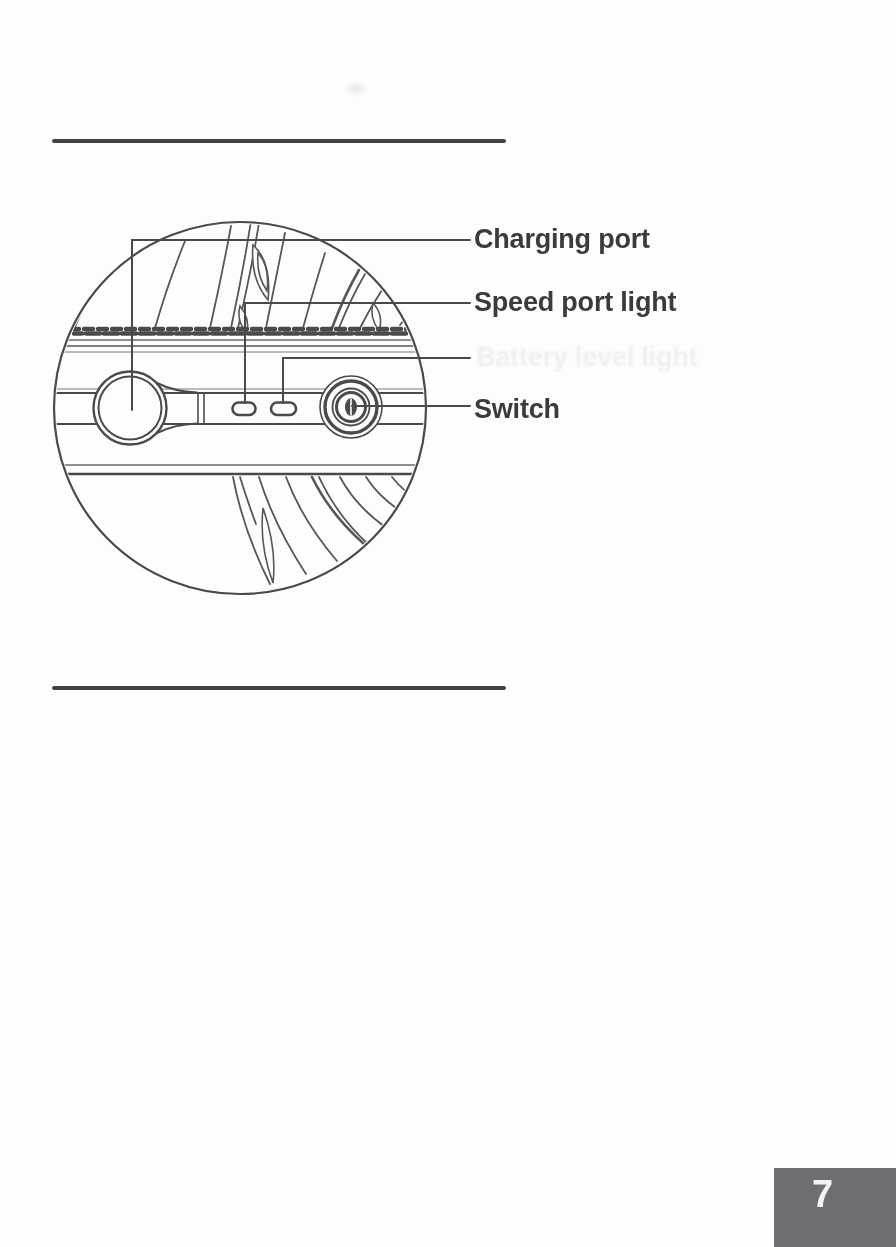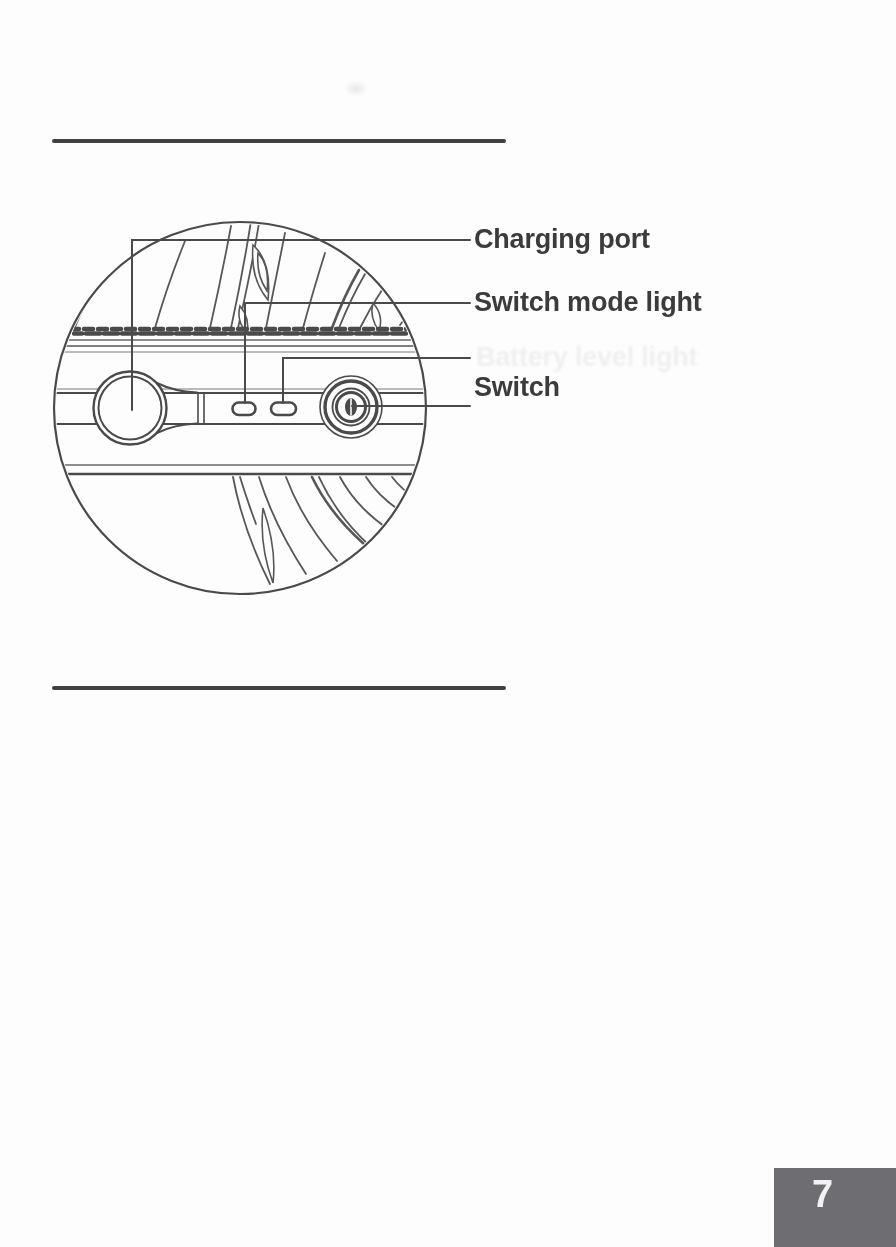--- a/index.html
+++ b/index.html
@@ -31,21 +31,21 @@
     font-weight:bold;
     font-size:27px;
     line-height:23px;
     letter-spacing:-0.2px;
     color:#3b3b3b;
     white-space:nowrap;
   }
   .label.l-charging { left:474px; top:228px; }
   .label.l-speed    { left:474px; top:291px; }
   .label.l-faded    { left:476px; top:346px; color:rgba(60,60,60,0.07); filter:blur(1.1px); }
-  .label.l-switch   { left:474px; top:376px; }
+  .label.l-switch   { left:474px; top:398px; }
   .page-box {
     position:absolute;
     left:774px; top:1168px;
     width:122px; height:79px;
     background:#6e6e72;
     box-sizing:border-box;
     display:flex;
     align-items:flex-start;
     padding:7px 0 0 38px;
   }
@@ -150,21 +150,21 @@
 
   <g stroke-width="2">
     <path d="M 132,410 L 132,240 L 470,240"></path>
     <path d="M 245,403 L 245,303 L 470,303"></path>
     <path d="M 283,403 L 283,358 L 470,358"></path>
     <path d="M 352,406 L 470,406"></path>
   </g>
 </svg>
 
 <div class="label l-charging">Charging port</div>
-<div class="label l-speed">Switch mode light</div>
+<div class="label l-speed">Speed port light</div>
 <div class="label l-faded">Battery level light</div>
 <div class="label l-switch">Switch</div>
 
 <div class="rule bottom"></div>
 
 <div class="page-box">
   <span class="page-num">7</span>
 </div>
 
 </body></html>

